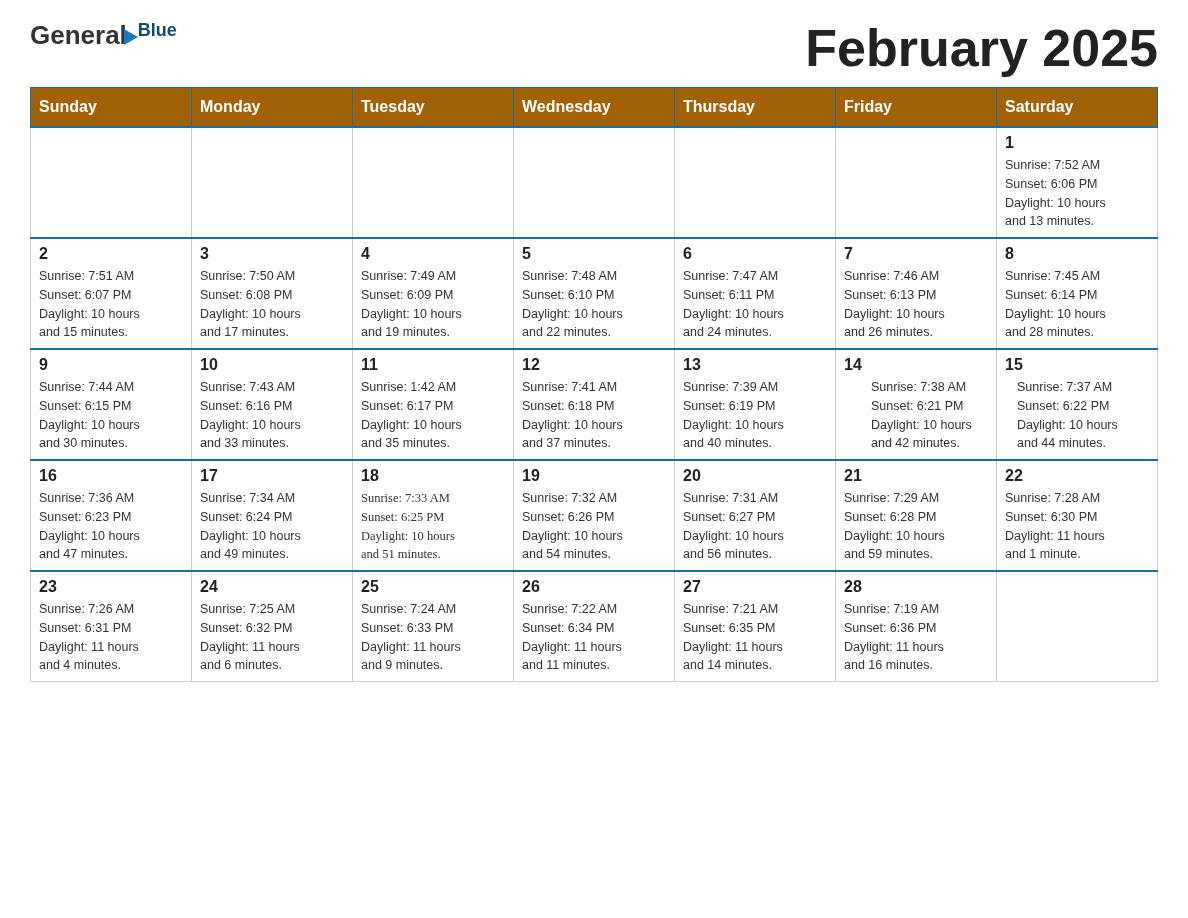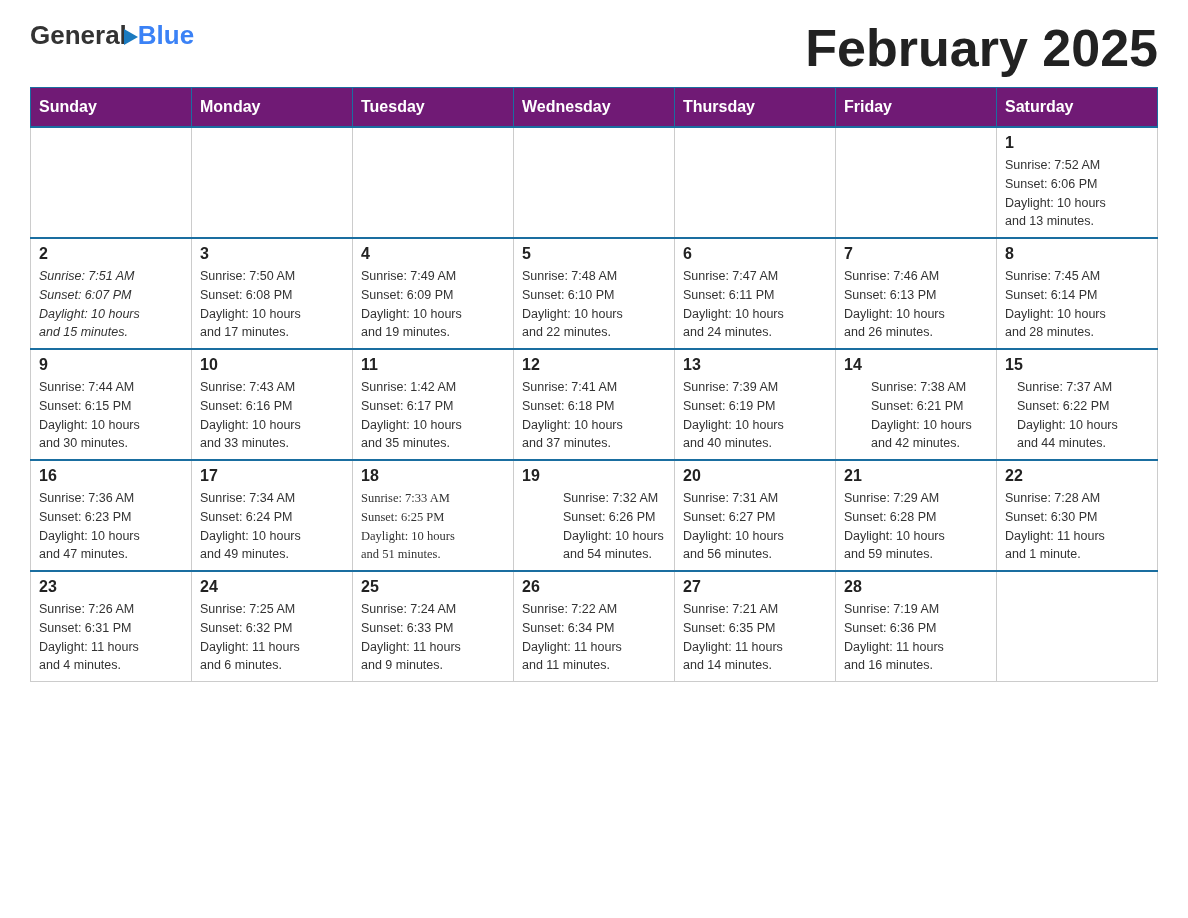--- a/index.html
+++ b/index.html
@@ -34,21 +34,21 @@
       font-size: 22px;
       color: #444;
       margin-top: 4px;
     }
     .calendar {
       width: 100%;
       border-collapse: collapse;
       margin-top: 10px;
     }
     .calendar thead th {
-      background-color: #701a75;
+      background-color: #a16207;
       color: #fff;
       font-size: 16px;
       font-weight: bold;
       padding: 10px 8px;
       text-align: left;
       border: 1px solid #1a6ea0;
     }
     .calendar tbody td {
       vertical-align: top;
       border: 1px solid #ccc;
@@ -81,23 +81,23 @@
       display: flex;
       align-items: center;
     }
     .logo-general {
       font-size: 26px;
       font-weight: bold;
       color: #333;
       font-family: Arial, sans-serif;
     }
     .logo-blue-text {
-      font-size: 26px;
-      font-weight: bold;
-      color: #3b82f6;
+      font-size: 18px;
+      font-weight: bold;
+      color: #0c4a6e;
       font-family: Arial, sans-serif;
     }
     .logo-arrow {
       display: inline-block;
       width: 0;
       height: 0;
       border-left: 14px solid #1a7abf;
       border-top: 8px solid transparent;
       border-bottom: 8px solid transparent;
       margin-left: -3px;
@@ -146,21 +146,21 @@
           <span class="day-number">1</span>
           <div class="day-info" style="white-space: pre-line;">Sunrise: 7:52 AM
 Sunset: 6:06 PM
 Daylight: 10 hours
 and 13 minutes.</div>
         </td>
       </tr>
       <tr>
         <td>
           <span class="day-number">2</span>
-          <div class="day-info" style="white-space: pre-line; font-style: italic;">Sunrise: 7:51 AM
+          <div class="day-info" style="white-space: pre-line;">Sunrise: 7:51 AM
 Sunset: 6:07 PM
 Daylight: 10 hours
 and 15 minutes.</div>
         </td>
         <td>
           <span class="day-number">3</span>
           <div class="day-info" style="white-space: pre-line;">Sunrise: 7:50 AM
 Sunset: 6:08 PM
 Daylight: 10 hours
 and 17 minutes.</div>
@@ -269,21 +269,21 @@
         </td>
         <td>
           <span class="day-number">18</span>
           <div class="day-info" style="white-space: pre-line; font-family: Liberation Serif, serif;">Sunrise: 7:33 AM
 Sunset: 6:25 PM
 Daylight: 10 hours
 and 51 minutes.</div>
         </td>
         <td>
           <span class="day-number">19</span>
-          <div class="day-info" style="white-space: pre-line; margin-left: 41px;">Sunrise: 7:32 AM
+          <div class="day-info" style="white-space: pre-line;">Sunrise: 7:32 AM
 Sunset: 6:26 PM
 Daylight: 10 hours
 and 54 minutes.</div>
         </td>
         <td>
           <span class="day-number">20</span>
           <div class="day-info" style="white-space: pre-line;">Sunrise: 7:31 AM
 Sunset: 6:27 PM
 Daylight: 10 hours
 and 56 minutes.</div>

